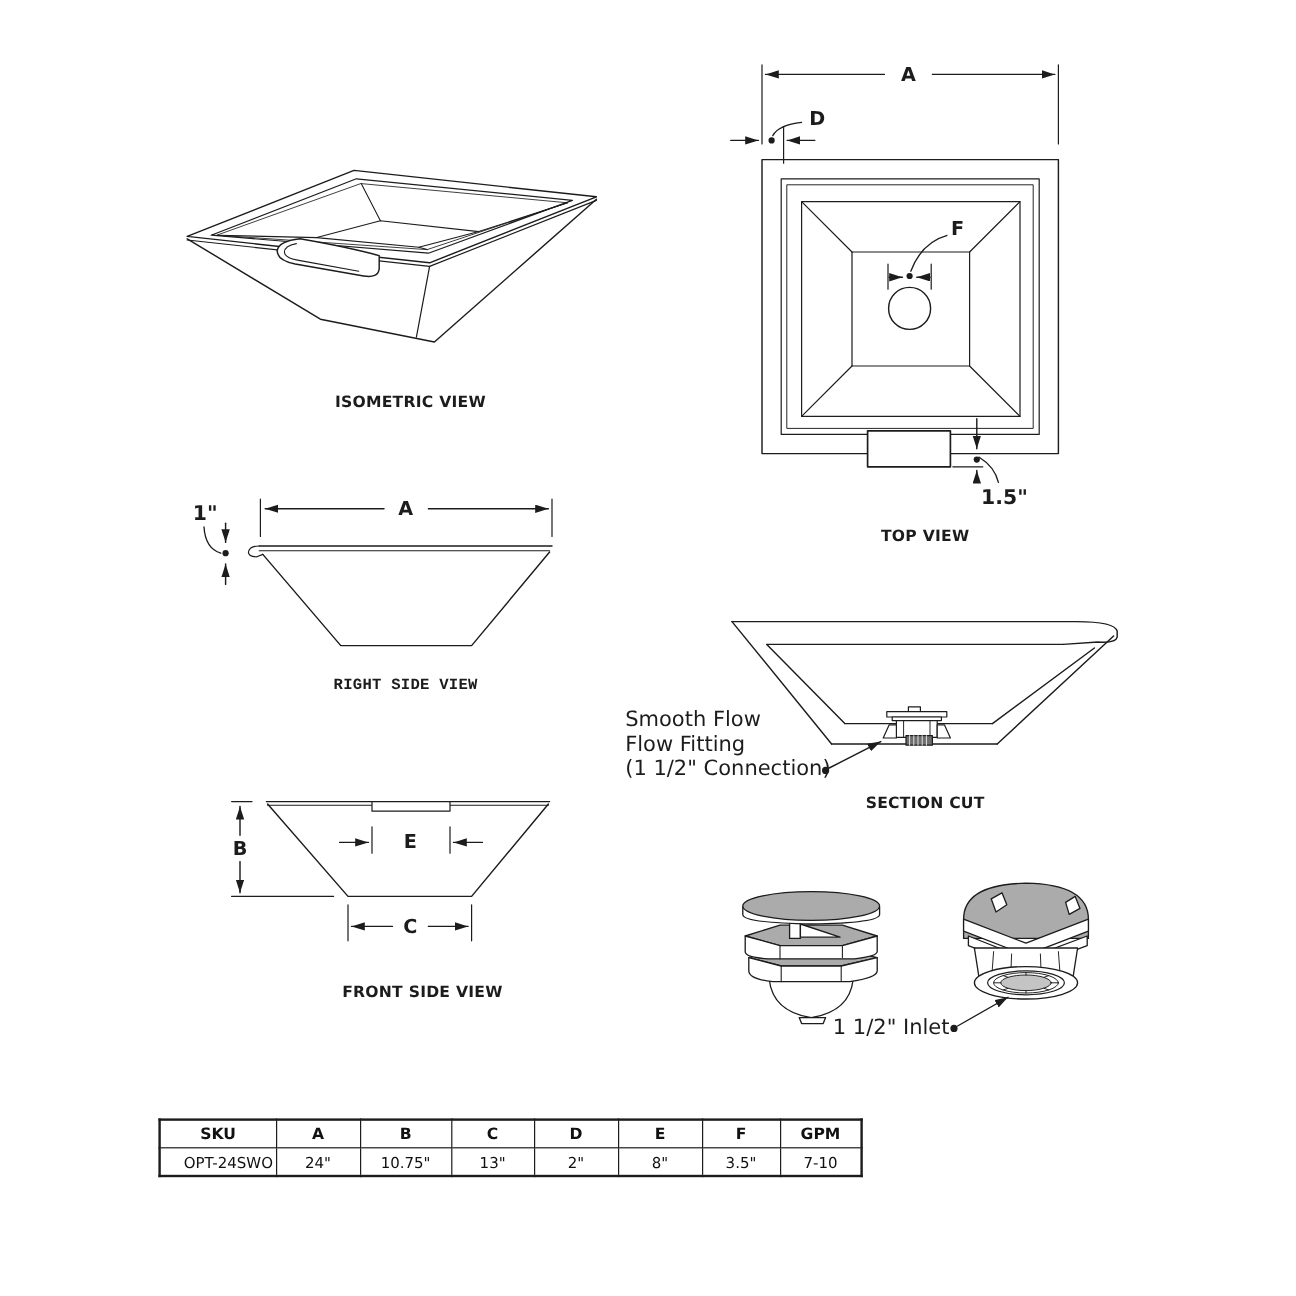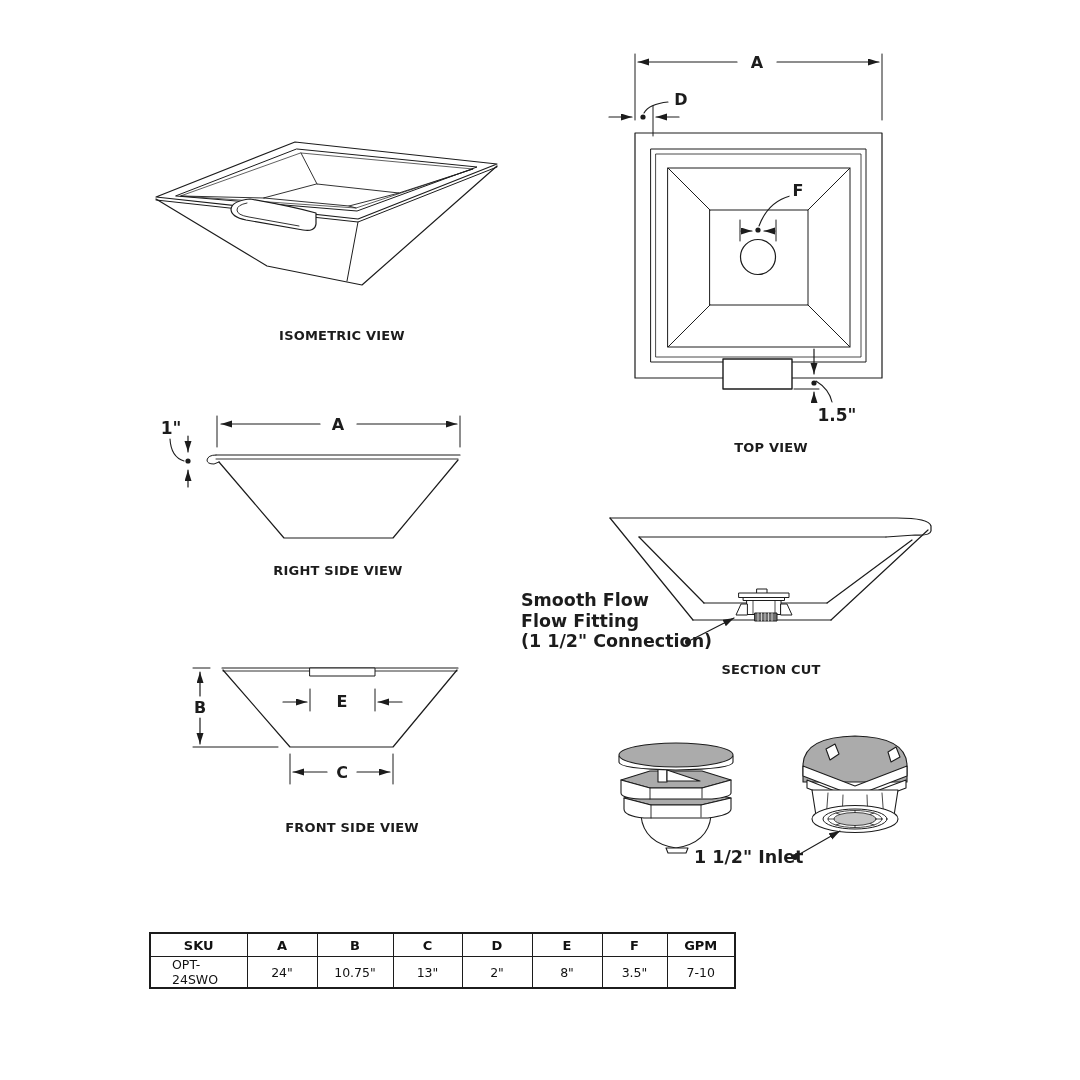--- a/index.html
+++ b/index.html
@@ -5,29 +5,29 @@
   html,body{margin:0;padding:0;background:#fff;}
   #canvas{
     position:relative;width:1080px;height:1080px;background:#ffffff;
     font-family:"DejaVu Sans","Liberation Sans",sans-serif;color:#1c1c1c;overflow:hidden;
   }
   #drawing{position:absolute;left:0;top:0;}
   .lbl{position:absolute;white-space:nowrap;}
   .view-label{font-size:13px;font-weight:bold;letter-spacing:.2px;transform:translate(-50%,0);margin-top:13px;}
   .dim{font-size:16px;font-weight:bold;transform:translate(-50%,-50%);background:#fff;padding:0 3px;}
   .dim-big{font-size:17px;font-weight:bold;transform:translate(-50%,-50%);background:#fff;padding:0 2px;}
-  .note{font-size:17.5px;font-weight:700;line-height:20.5px;}
+  .note{font-size:17.5px;font-weight:400;line-height:20.5px;}
   table.spec{
-    position:absolute;left:149px;top:932px;width:585px;
+    position:absolute;left:132px;top:932px;width:585px;
     border-collapse:collapse;border:2px solid #1c1c1c;table-layout:fixed;
     font-size:12.5px;color:#111;
   }
   table.spec th,table.spec td{border:1px solid #1c1c1c;height:22px;text-align:center;padding:0 2px;}
   table.spec th{font-size:13px;font-weight:bold;}
-  table.spec td.sku{text-align:left;padding-left:21px;}
+  table.spec td.sku{text-align:right;padding-left:5px;}
 </style>
 </head>
 <body>
 
 <div id="canvas">
 
 <svg id="drawing" width="1080" height="1080" viewBox="0 0 1080 1080" fill="none" stroke="#1c1c1c" stroke-width="1.2" stroke-linecap="round" stroke-linejoin="round">
   <defs>
     <marker id="arr" orient="auto" markerUnits="userSpaceOnUse" markerWidth="12" markerHeight="8" refX="11" refY="3.5">
       <path d="M0,0 L11,3.5 L0,7 Z" fill="#1c1c1c" stroke="none"></path>
@@ -175,21 +175,21 @@
     <ellipse cx="855" cy="819" rx="21" ry="6.5" fill="#c4c4c4" stroke-width="0.8"></ellipse>
     <path d="M882,819 L876,819 M874,825 L870,823.6 M855,827.5 L855,825.5 M836,825 L840,823.6 M828,819 L834,819 M836,813 L840,814.4 M855,810.5 L855,812.5 M874,813 L870,814.4" stroke-width="0.8"></path>
 
     <circle cx="795" cy="857" r="3" fill="#1c1c1c" stroke="none"></circle>
     <line x1="798" y1="855" x2="840" y2="831" marker-end="url(#arr)"></line>
   </g>
 </svg>
 
 <div class="lbl view-label" style="left:342px;top:315px;">ISOMETRIC VIEW</div>
 <div class="lbl view-label" style="left:771px;top:427px;text-align:center;">TOP VIEW</div>
-<div class="lbl view-label" style="left:338px;top:550px;">RIGHT SIDE VIEW</div>
+<div class="lbl view-label" style="left:338px;top:550px;font-family:Liberation Mono, monospace;">RIGHT SIDE VIEW</div>
 <div class="lbl view-label" style="left:771px;top:649px;">SECTION CUT</div>
 <div class="lbl view-label" style="left:352px;top:807px;">FRONT SIDE VIEW</div>
 
 <div class="lbl dim" style="left:757px;top:62px;">A</div>
 <div class="lbl dim" style="left:681px;top:99px;">D</div>
 <div class="lbl dim" style="left:798px;top:190px;">F</div>
 <div class="lbl dim-big" style="left:837px;top:415px;">1.5"</div>
 <div class="lbl dim" style="left:338px;top:424px;">A</div>
 <div class="lbl dim-big" style="left:171px;top:428px;">1"</div>
 <div class="lbl dim" style="left:200px;top:707px;">B</div>

